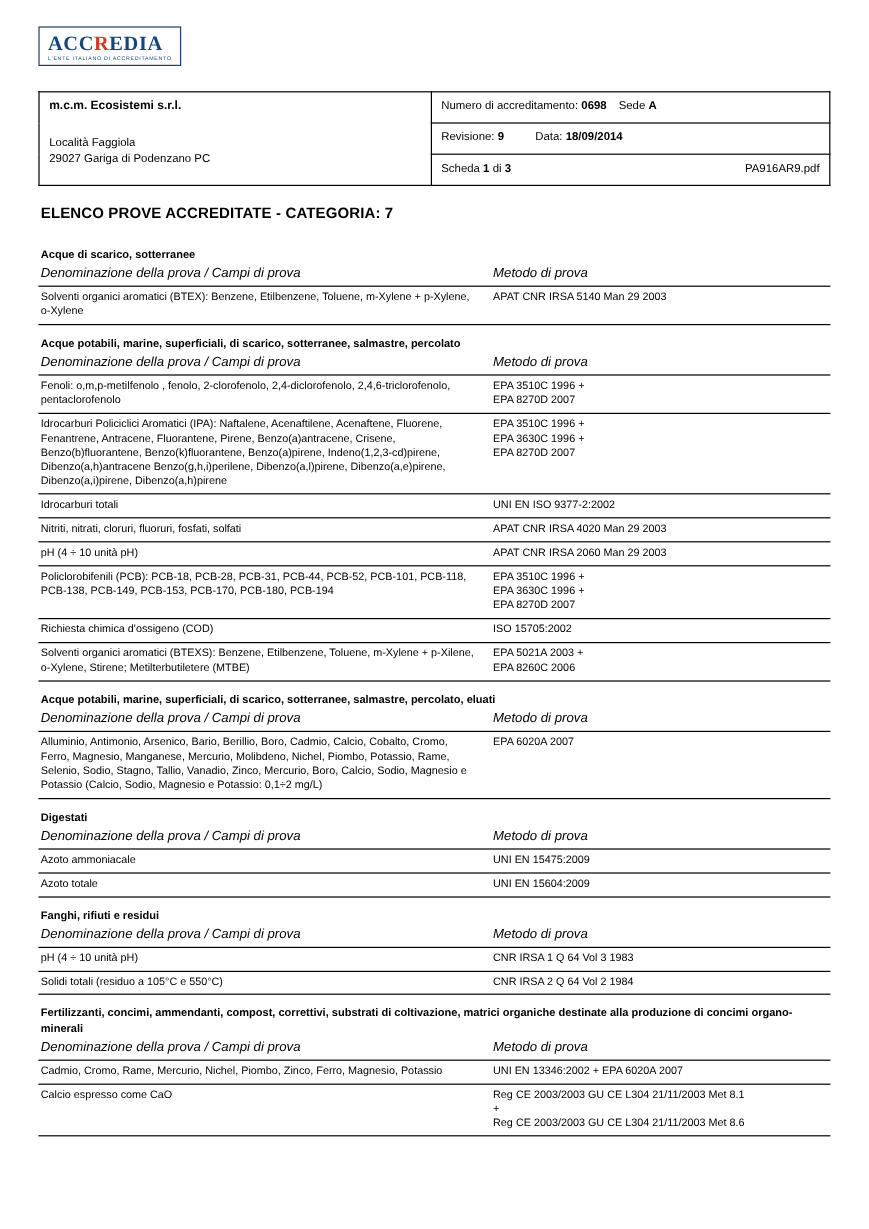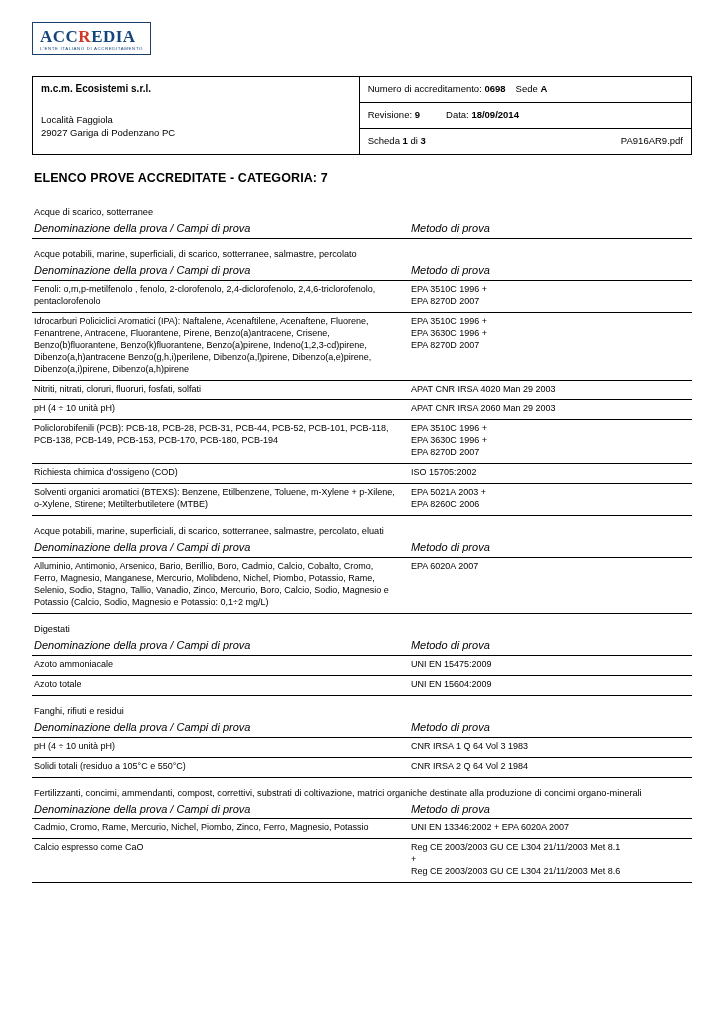--- a/index.html
+++ b/index.html
@@ -101,21 +101,21 @@
   table.content td {
     vertical-align: top;
     font-size: 9px;
     line-height: 1.33;
     padding: 3px 4px 4px 2px;
   }
   col.c-left  { width: 56.5%; }
   col.c-right { width: 43.5%; }
 
   tr.section-head td {
-    font-weight: normal;
+    font-weight: bold;
     font-size: 9.2px;
     padding-top: 9px;
     padding-bottom: 2px;
     border: none;
   }
   tr.col-head td {
     font-style: italic;
     font-size: 11px;
     border-bottom: 1px solid #000;
     padding-bottom: 2px;
@@ -186,20 +186,26 @@
         <col class="c-right">
       </colgroup>
     <tbody id="content-body">
         <tr class="section-head">
           <td colspan="2">Acque di scarico, sotterranee</td>
         </tr>
         <tr class="col-head">
           <td>Denominazione della prova / Campi di prova</td>
           <td style="padding-left: 6px;">Metodo di prova</td>
         </tr>
+        <tr class="data">
+          <td class="left-cell">Solventi organici aromatici (BTEX): Benzene, Etilbenzene, Toluene, m-Xylene + p-Xylene, o-Xylene</td>
+          <td class="right-cell">
+            <div>APAT CNR IRSA 5140 Man 29 2003</div>
+          </td>
+        </tr>
         <tr class="section-head">
           <td colspan="2">Acque potabili, marine, superficiali, di scarico, sotterranee, salmastre, percolato</td>
         </tr>
         <tr class="col-head">
           <td>Denominazione della prova / Campi di prova</td>
           <td style="padding-left: 6px;">Metodo di prova</td>
         </tr>
         <tr class="data">
           <td class="left-cell">Fenoli: o,m,p-metilfenolo , fenolo, 2-clorofenolo, 2,4-diclorofenolo, 2,4,6-triclorofenolo, pentaclorofenolo</td>
           <td class="right-cell">
@@ -209,20 +215,26 @@
         </tr>
         <tr class="data">
           <td class="left-cell">Idrocarburi Policiclici Aromatici (IPA): Naftalene, Acenaftilene, Acenaftene, Fluorene, Fenantrene, Antracene, Fluorantene, Pirene, Benzo(a)antracene, Crisene, Benzo(b)fluorantene, Benzo(k)fluorantene, Benzo(a)pirene, Indeno(1,2,3-cd)pirene, Dibenzo(a,h)antracene Benzo(g,h,i)perilene, Dibenzo(a,l)pirene, Dibenzo(a,e)pirene, Dibenzo(a,i)pirene, Dibenzo(a,h)pirene</td>
           <td class="right-cell">
             <div>EPA 3510C 1996 +</div>
             <div>EPA 3630C 1996 +</div>
             <div>EPA 8270D 2007</div>
           </td>
         </tr>
         <tr class="data">
+          <td class="left-cell">Idrocarburi totali</td>
+          <td class="right-cell">
+            <div>UNI EN ISO 9377-2:2002</div>
+          </td>
+        </tr>
+        <tr class="data">
           <td class="left-cell">Nitriti, nitrati, cloruri, fluoruri, fosfati, solfati</td>
           <td class="right-cell">
             <div>APAT CNR IRSA 4020 Man 29 2003</div>
           </td>
         </tr>
         <tr class="data">
           <td class="left-cell">pH (4 ÷ 10 unità pH)</td>
           <td class="right-cell">
             <div>APAT CNR IRSA 2060 Man 29 2003</div>
           </td>

